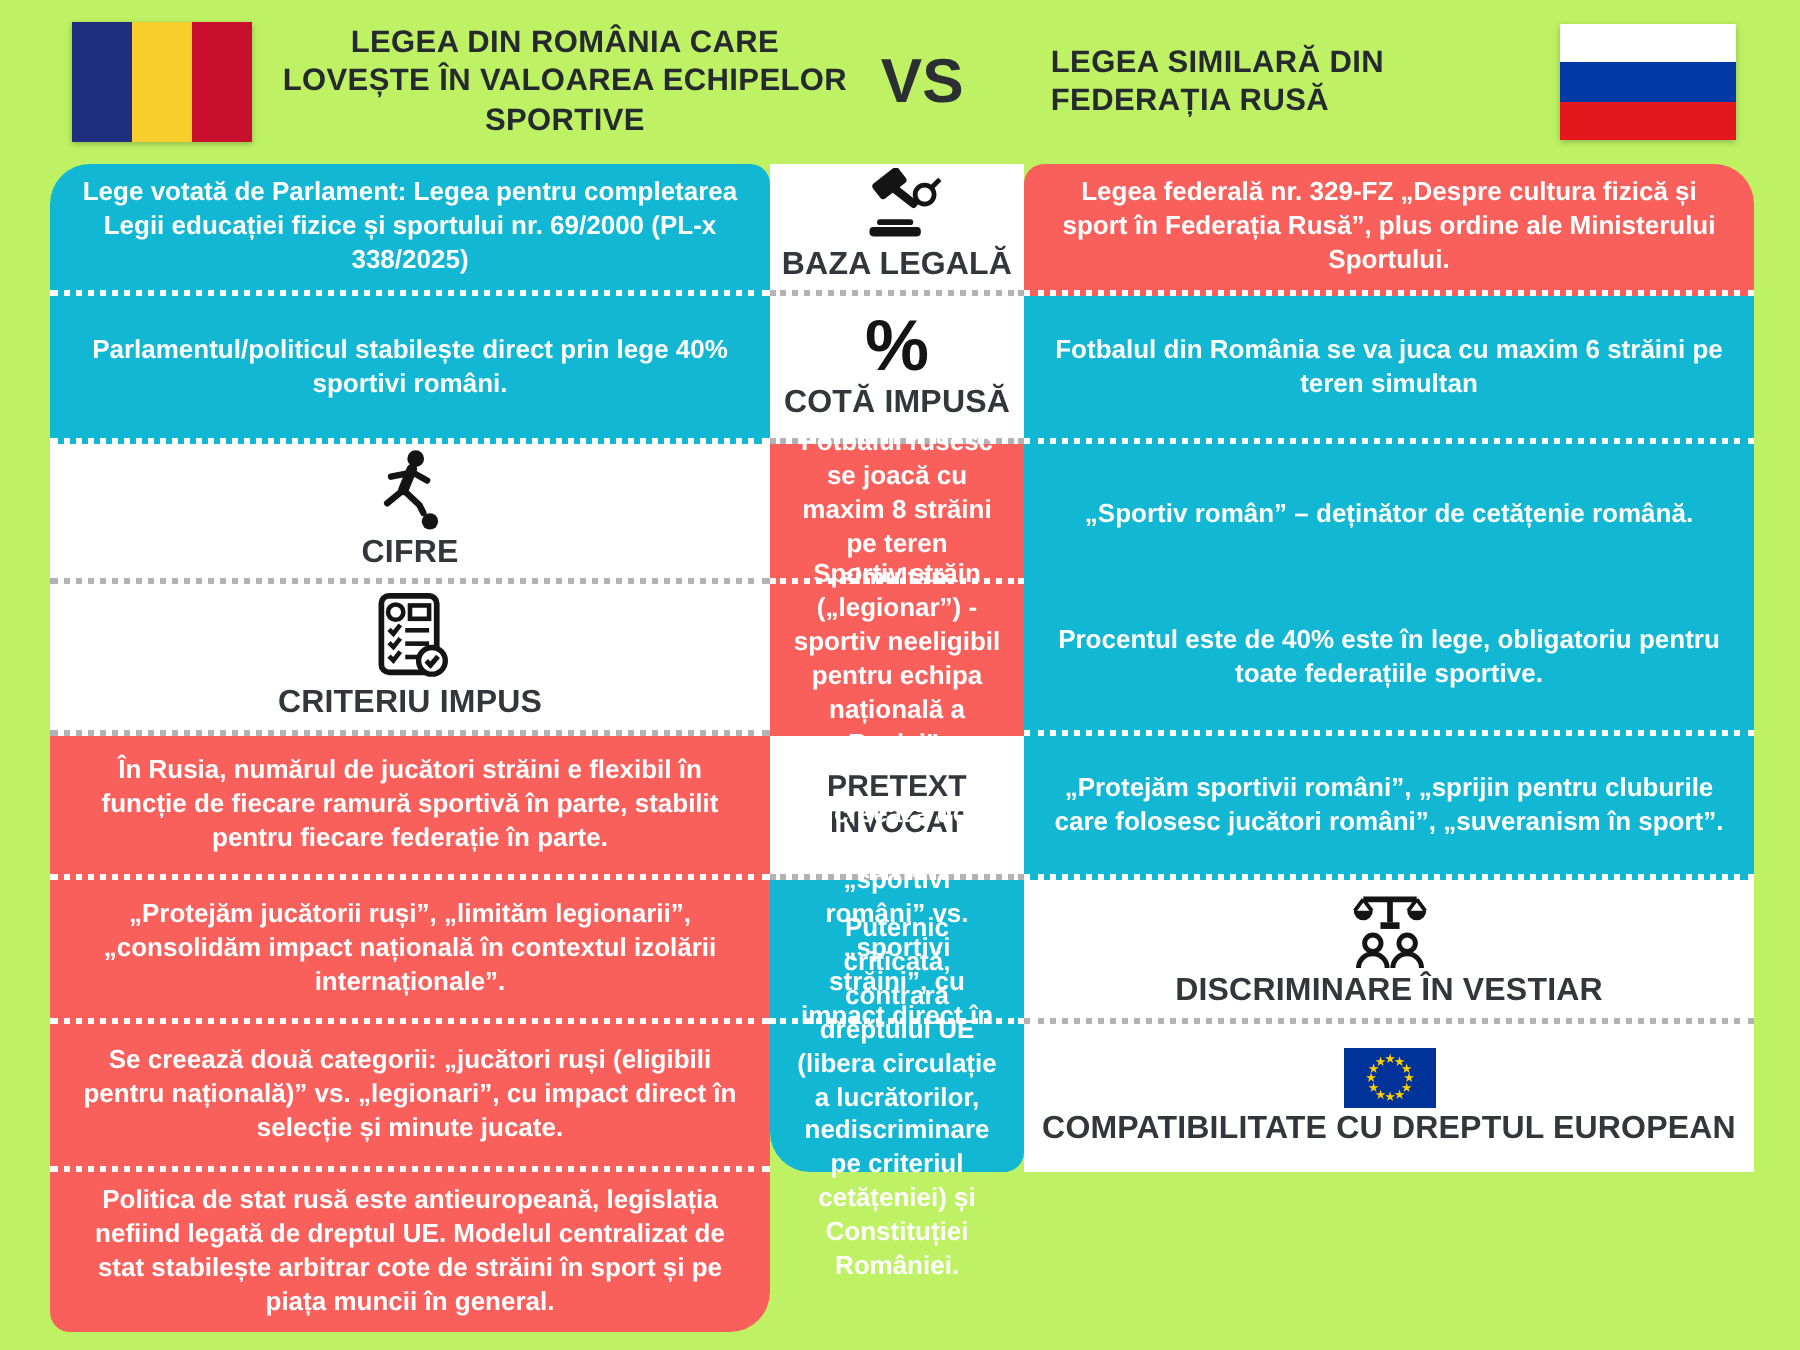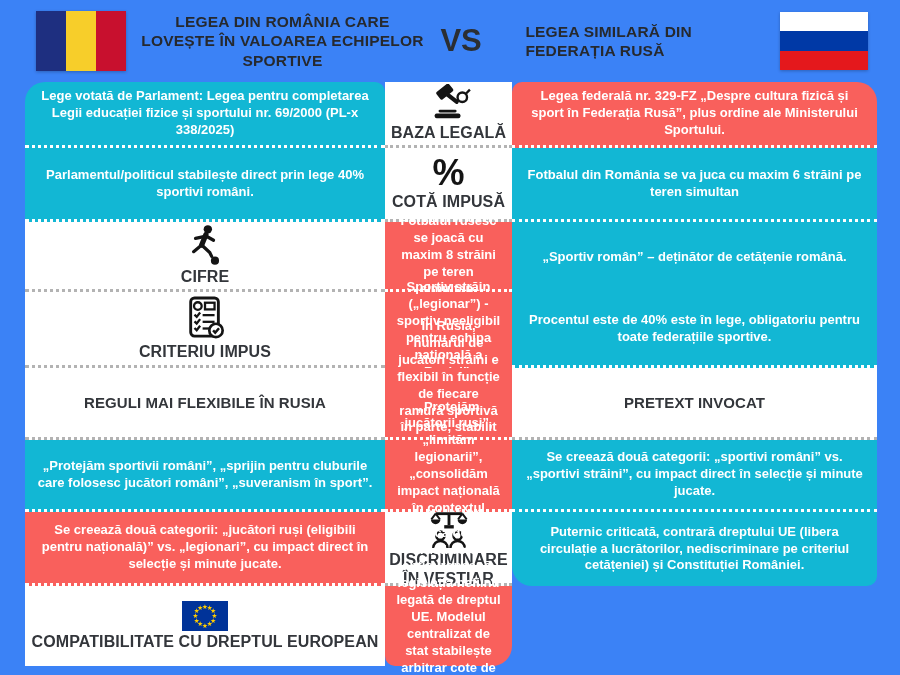--- a/index.html
+++ b/index.html
@@ -1,18 +1,18 @@
 <!DOCTYPE html>
 <html><head>
 <meta charset="utf-8">
 <style>
   * { margin:0; padding:0; box-sizing:border-box; }
   body { background:#9a9a98; }
   .page {
-    position:relative; width:900px; height:675px; background:#3b82f6;
+    position:relative; width:900px; height:675px; background:#bef264;
     overflow:hidden; font-family:"Liberation Sans", sans-serif;
   }
   
   .header { height:82px; display:flex; align-items:center; }
   .ro-flag { width:92px; height:60px; margin-left:36px; display:flex; box-shadow:0 1px 3px rgba(0,0,0,.25); }
   .ro-flag div { flex:1; }
   .ro-blue { background:#1e2f80; }
   .ro-yellow { background:#f7ce2a; }
   .ro-red { background:#c8102e; }
   .title-left { width:295px; margin-left:12px; text-align:center;
@@ -137,51 +137,48 @@
           <line x1="19.5" y1="35" x2="28" y2="35" stroke-width="2.4"></line>
           <circle cx="33.5" cy="37" r="7" fill="#ffffff" stroke-width="2.8"></circle>
           <path d="M30.5 37 l2.2 2.3 4-4.6" stroke-width="2.6"></path>
         </svg>
       </span>
       <span class="mlabel">CRITERIU IMPUS</span>
     </div>
     <div class="c cr txt">Sportiv străin („legionar”) - sportiv neeligibil pentru echipa națională a Rusiei”.</div>
 
     <div class="c cl txt sep">Procentul este de 40% este în lege, obligatoriu pentru toate federațiile sportive.</div>
-    <div class="c cm sepm">
-      <span class="mlabel big">REGULI MAI FLEXIBILE ÎN RUSIA</span>
-    </div>
     <div class="c cr txt sep">În Rusia, numărul de jucători străini e flexibil în funcție de fiecare ramură sportivă în parte, stabilit pentru fiecare federație în parte.</div>
 
     <div class="c cm sepm">
       <span class="mlabel big">PRETEXT INVOCAT</span>
     </div>
     <div class="c cl txt sep">„Protejăm sportivii români”, „sprijin pentru cluburile care folosesc jucători români”, „suveranism în sport”.</div>
     <div class="c cr txt sep">„Protejăm jucătorii ruși”, „limităm legionarii”, „consolidăm impact națională în contextul izolării internaționale”.</div>
 
     <div class="c cl txt sep">Se creează două categorii: „sportivi români” vs. „sportivi străini”, cu impact direct în selecție și minute jucate.</div>
-    <div class="c cr txt sep">Se creează două categorii: „jucători ruși (eligibili pentru națională)” vs. „legionari”, cu impact direct în selecție și minute jucate.</div>
     <div class="c cm sepm">
       <span class="icon">
         <svg width="46" height="42" viewBox="0 0 48 44" fill="none" stroke="#141414">
           <line x1="10" y1="7" x2="38" y2="7" stroke-width="3"></line>
           <line x1="24" y1="7" x2="24" y2="19" stroke-width="3"></line>
           <path d="M10 7 l-4.5 6 M10 7 l4.5 6" stroke-width="2"></path>
           <path d="M5 13 a5 5 0 0 0 10 0 Z" fill="#141414" stroke="none"></path>
           <path d="M38 7 l-4.5 6 M38 7 l4.5 6" stroke-width="2"></path>
           <path d="M33 13 a5 5 0 0 0 10 0 Z" fill="#141414" stroke="none"></path>
           <rect x="19" y="19" width="10" height="3.5" fill="#141414" stroke="none"></rect>
           <circle cx="15" cy="30" r="4.3" stroke-width="2.6"></circle>
           <path d="M7.5 43 a7.5 7.5 0 0 1 15 0" stroke-width="2.6"></path>
           <circle cx="33" cy="30" r="4.3" stroke-width="2.6"></circle>
           <path d="M25.5 43 a7.5 7.5 0 0 1 15 0" stroke-width="2.6"></path>
         </svg>
       </span>
       <span class="mlabel">DISCRIMINARE ÎN VESTIAR</span>
     </div>
+    <div class="c cr txt sep">Se creează două categorii: „jucători ruși (eligibili pentru națională)” vs. „legionari”, cu impact direct în selecție și minute jucate.</div>
 
     <div class="c cl txt corner-bl">Puternic criticată, contrară dreptului UE (libera circulație a lucrătorilor, nediscriminare pe criteriul cetățeniei) și Constituției României.</div>
     <div class="c cm">
       <span class="icon">
         <svg width="46" height="30" viewBox="0 0 46 30">
           <rect x="0" y="0" width="46" height="30" fill="#003399"></rect>
         <text x="23.00" y="7.70" text-anchor="middle" font-size="6.5" fill="#ffcc00">★</text>
             <text x="27.75" y="8.97" text-anchor="middle" font-size="6.5" fill="#ffcc00">★</text>
             <text x="31.23" y="12.45" text-anchor="middle" font-size="6.5" fill="#ffcc00">★</text>
             <text x="32.50" y="17.20" text-anchor="middle" font-size="6.5" fill="#ffcc00">★</text>

